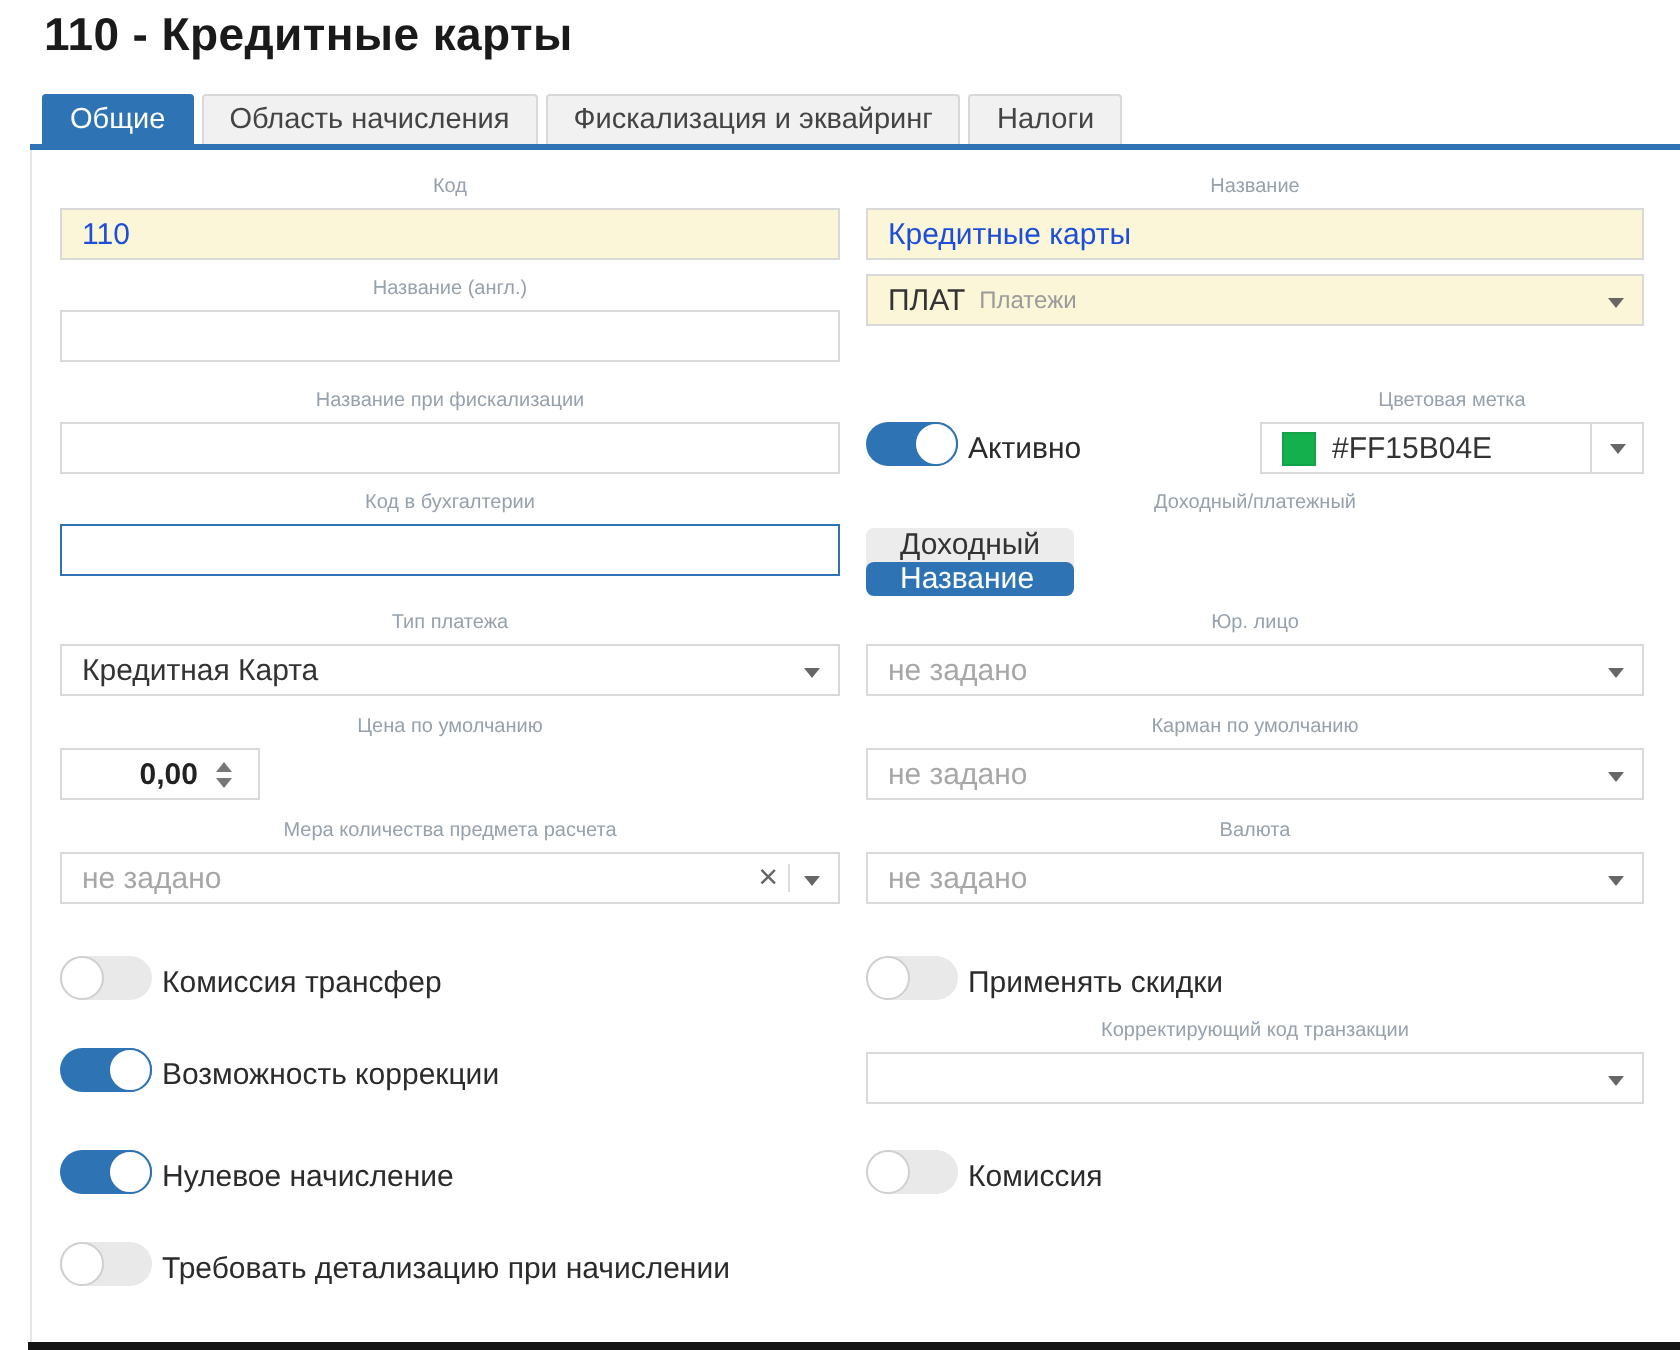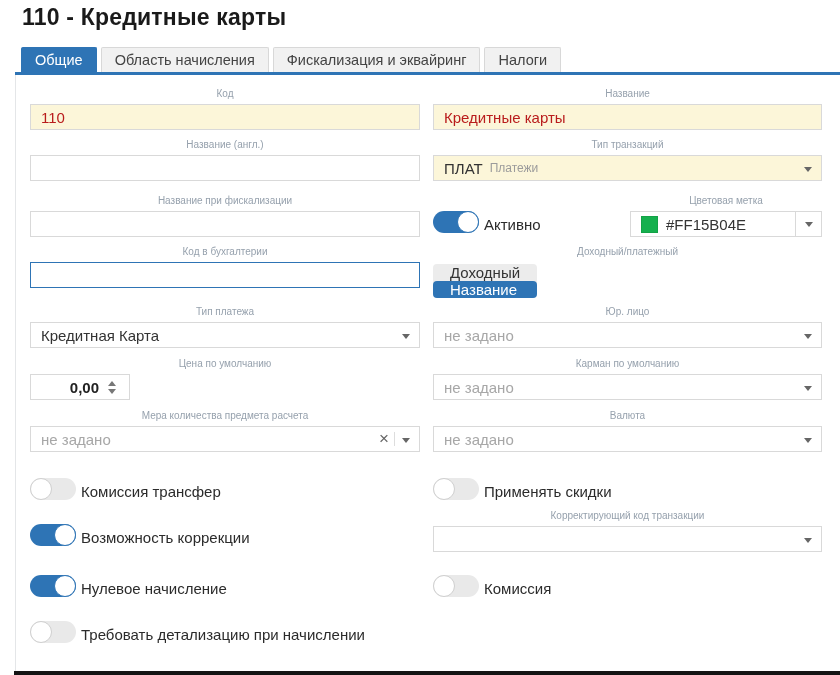--- a/index.html
+++ b/index.html
@@ -20,21 +20,21 @@
   
   .cell{position:absolute;}
   .c-l{left:30px;width:390px;}
   .c-r{left:433px;width:389px;}
   .r1{top:86px;} .r2{top:137px;} .r3{top:193px;} .r4{top:244px;}
   .r5{top:304px;} .r6{top:356px;} .r7{top:408px;}
   .flabel{display:block;height:16px;line-height:16px;font-size:10px;color:#96a1ad;margin-bottom:2px;white-space:nowrap;text-align:center;}
 
   .tbx{box-sizing:border-box;display:flex;align-items:center;height:26px;border:1px solid #d9d9d9;
        background:#fff;font-size:15px;color:#333;padding:0 10px;position:relative;}
-  .tbx input{border:none;outline:none;background:transparent;width:100%;font:inherit;color:#b91c1c;padding:0;}
+  .tbx input{border:none;outline:none;background:transparent;width:100%;font:inherit;color:#1d4ed8;padding:0;}
   .yellow{background:#fcf6d9;}
   .focused{border-color:#2e74b5;}
   .ph{color:#a7a7a7;}
   .sub{font-size:12px;color:#9b9b9b;margin-left:7px;}
 
   
   .arr{width:0;height:0;border-left:4px solid transparent;border-right:4px solid transparent;border-top:5px solid #666;}
   .ddl .arr{position:absolute;right:9px;top:11px;}
   .ddl-btn{position:absolute;right:0;top:0;bottom:0;width:25px;border-left:1px solid #d9d9d9;
            display:flex;align-items:center;justify-content:center;}
@@ -96,21 +96,20 @@
     </div>
   </div>
 
   <div class="cell c-l r2">
     <span class="flabel">Название (англ.)</span>
     <div class="tbx">
       <input value="" style="">
     </div>
   </div>
   <div class="cell c-r r2">
-    <span class="flabel">Тип транзакций</span>
     <div class="tbx yellow ddl">
       <span>ПЛАТ</span>
       <span class="sub">Платежи</span>
       <span class="arr"></span>
     </div>
   </div>
 
   <div class="cell c-l r3">
     <span class="flabel">Название при фискализации</span>
     <div class="tbx">

